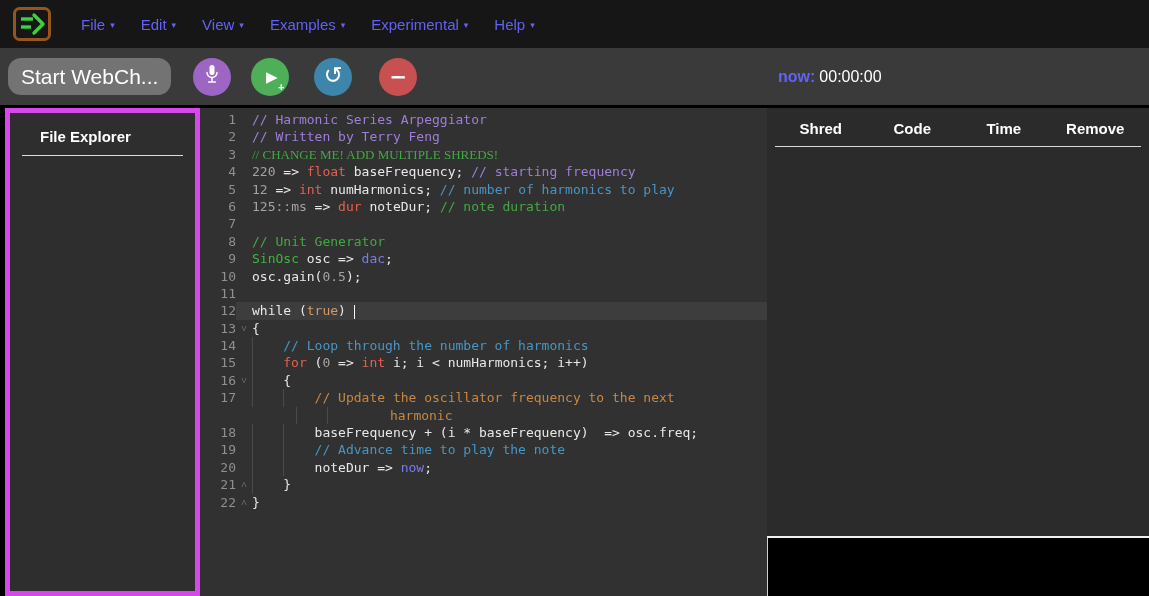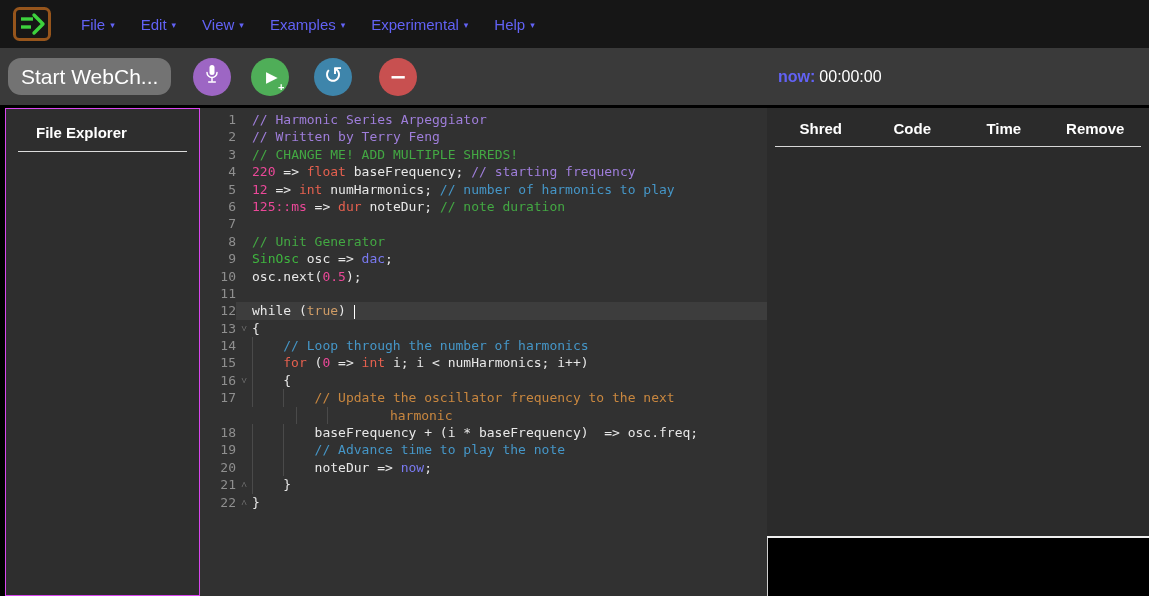--- a/index.html
+++ b/index.html
@@ -28,40 +28,40 @@
   .revert-glyph { font-size:23px; line-height:1; font-family:"DejaVu Sans",sans-serif; transform:translateY(-1px); }
   .minus-glyph  { font-size:21px; font-weight:bold; font-family:"DejaVu Sans",sans-serif; }
   .now-wrap { margin-left:auto; width:382px; display:flex; align-items:center; gap:4px; padding-left:11px; }
   .now-label { color:#6262f5; font-size:16px; font-weight:600; }
   .now-time  { color:#ffffff; font-size:16px; }
 
   
   .main { height:491px; display:flex; padding:3px 0 0 5px; background:#000; }
 
   
-  .file-explorer { width:195px; background:#2e2e2e; border:1px solid #d946ef; padding-top:15px; }
+  .file-explorer { width:195px; background:#2e2e2e; border:5px solid #d946ef; padding-top:15px; }
   .fe-title { color:#fff; font-size:15px; font-weight:bold; margin-left:30px; }
   .fe-rule  { border-top:1px solid #dcdcdc; margin:10px 12px 0 12px; }
 
   
   .editor { width:567px; background:#313131; padding-top:3px;
             font-family:"DejaVu Sans Mono", monospace; font-size:13px; }
   .code-row { display:flex; height:17.4px; line-height:17.4px; white-space:pre; }
   .gutter-num { width:36px; text-align:right; color:#8f8f8f; flex:none; }
   .fold { width:16px; flex:none; color:#8a8a8a; font-size:10px; text-align:center; cursor:pointer; }
   .code-text { flex:1; position:relative; padding-right:6px; }
   .code-row.current .code-text, .code-row.current .fold { background:#3d3d3d; }
   .iguide { position:absolute; top:0; bottom:0; width:1px; background:#4a4a4a; }
   .cursor { display:inline-block; width:1.5px; height:14px; background:#fff; vertical-align:middle; }
   .tk-d  { color:#e8e8e8; }
   .tk-cp { color:#9f7edb; }
   .tk-cg { color:#43a843; }
   .tk-cb { color:#4596c7; }
   .tk-co { color:#c9873f; }
-  .tk-n  { color:#ec4899; }
+  .tk-n  { color:#a3a3a3; }
   .tk-b  { color:#7a7af2; }
   .tk-k  { color:#e5604f; }
   .tk-cl { color:#3fb53f; }
   .tk-t  { color:#cf9c66; }
 
   
   .right { width:382px; display:flex; flex-direction:column; }
   .shred-table { height:430px; background:#2b2b2b; border-bottom:2px solid #efefef; padding:12px 8px 0 8px; }
   .sh-head { display:grid; grid-template-columns:1fr 1fr 1fr 1fr; padding-bottom:9px; border-bottom:1px solid #d8d8d8; }
   .sh-col { color:#fff; font-size:15px; font-weight:bold; text-align:center; }
@@ -144,28 +144,28 @@
 
   <aside class="file-explorer">
     <div class="fe-title">File Explorer</div>
     <div class="fe-rule"></div>
   </aside>
 
   <div class="editor">
     <div class="code-lines">
         <div class="code-row"><div class="gutter-num">1</div><div class="fold"></div><div class="code-text" style="padding-left: 0ch;"><span class="tk-cp">// Harmonic Series Arpeggiator</span></div></div>
         <div class="code-row"><div class="gutter-num">2</div><div class="fold"></div><div class="code-text" style="padding-left: 0ch;"><span class="tk-cp">// Written by Terry Feng</span></div></div>
-        <div class="code-row"><div class="gutter-num">3</div><div class="fold"></div><div class="code-text" style="padding-left: 0ch;"><span class="tk-cg">// CHANGE ME! ADD MULTIPLE SHREDS!</span></div></div>
+        <div class="code-row"><div class="gutter-num">3</div><div class="fold"></div><div class="code-text" style="padding-left: 0ch; font-family: Liberation Serif, serif;"><span class="tk-cg">// CHANGE ME! ADD MULTIPLE SHREDS!</span></div></div>
         <div class="code-row"><div class="gutter-num">4</div><div class="fold"></div><div class="code-text" style="padding-left: 0ch;"><span class="tk-n">220</span><span class="tk-d"> =&gt; </span><span class="tk-k">float</span><span class="tk-d"> baseFrequency; </span><span class="tk-cp">// starting frequency</span></div></div>
         <div class="code-row"><div class="gutter-num">5</div><div class="fold"></div><div class="code-text" style="padding-left: 0ch;"><span class="tk-n">12</span><span class="tk-d"> =&gt; </span><span class="tk-k">int</span><span class="tk-d"> numHarmonics; </span><span class="tk-cb">// number of harmonics to play</span></div></div>
         <div class="code-row"><div class="gutter-num">6</div><div class="fold"></div><div class="code-text" style="padding-left: 0ch;"><span class="tk-n">125::ms</span><span class="tk-d"> =&gt; </span><span class="tk-k">dur</span><span class="tk-d"> noteDur; </span><span class="tk-cg">// note duration</span></div></div>
         <div class="code-row"><div class="gutter-num">7</div><div class="fold"></div><div class="code-text" style="padding-left: 0ch;"></div></div>
         <div class="code-row"><div class="gutter-num">8</div><div class="fold"></div><div class="code-text" style="padding-left: 0ch;"><span class="tk-cg">// Unit Generator</span></div></div>
         <div class="code-row"><div class="gutter-num">9</div><div class="fold"></div><div class="code-text" style="padding-left: 0ch;"><span class="tk-cl">SinOsc</span><span class="tk-d"> osc =&gt; </span><span class="tk-b">dac</span><span class="tk-d">;</span></div></div>
-        <div class="code-row"><div class="gutter-num">10</div><div class="fold"></div><div class="code-text" style="padding-left: 0ch;"><span class="tk-d">osc.next(</span><span class="tk-n">0.5</span><span class="tk-d">);</span></div></div>
+        <div class="code-row"><div class="gutter-num">10</div><div class="fold"></div><div class="code-text" style="padding-left: 0ch;"><span class="tk-d">osc.gain(</span><span class="tk-n">0.5</span><span class="tk-d">);</span></div></div>
         <div class="code-row"><div class="gutter-num">11</div><div class="fold"></div><div class="code-text" style="padding-left: 0ch;"></div></div>
         <div class="code-row current"><div class="gutter-num">12</div><div class="fold"></div><div class="code-text" style="padding-left: 0ch;"><span class="tk-d">while (</span><span class="tk-t">true</span><span class="tk-d">) </span><span class="cursor"></span></div></div>
         <div class="code-row"><div class="gutter-num">13</div><div class="fold">˅</div><div class="code-text" style="padding-left: 0ch;"><span class="tk-d">{</span></div></div>
         <div class="code-row"><div class="gutter-num">14</div><div class="fold"></div><div class="code-text" style="padding-left: 4ch;"><i class="iguide" style="left: 0ch;"></i><span class="tk-cb">// Loop through the number of harmonics</span></div></div>
         <div class="code-row"><div class="gutter-num">15</div><div class="fold"></div><div class="code-text" style="padding-left: 4ch;"><i class="iguide" style="left: 0ch;"></i><span class="tk-k">for</span><span class="tk-d"> (</span><span class="tk-n">0</span><span class="tk-d"> =&gt; </span><span class="tk-k">int</span><span class="tk-d"> i; i &lt; numHarmonics; i++)</span></div></div>
         <div class="code-row"><div class="gutter-num">16</div><div class="fold">˅</div><div class="code-text" style="padding-left: 4ch;"><i class="iguide" style="left: 0ch;"></i><span class="tk-d">{</span></div></div>
         <div class="code-row"><div class="gutter-num">17</div><div class="fold"></div><div class="code-text" style="padding-left: 8ch;"><i class="iguide" style="left: 0ch;"></i><i class="iguide" style="left: 4ch;"></i><span class="tk-co">// Update the oscillator frequency to the next</span></div></div>
         <div class="code-row"><div class="gutter-num"></div><div class="fold"></div><div class="code-text" style="padding-left: 12ch; margin-left: 44px;"><i class="iguide" style="left: 0ch;"></i><i class="iguide" style="left: 4ch;"></i><span class="tk-co">harmonic</span></div></div>
         <div class="code-row"><div class="gutter-num">18</div><div class="fold"></div><div class="code-text" style="padding-left: 8ch;"><i class="iguide" style="left: 0ch;"></i><i class="iguide" style="left: 4ch;"></i><span class="tk-d">baseFrequency + (i * baseFrequency)  =&gt; osc.freq;</span></div></div>
         <div class="code-row"><div class="gutter-num">19</div><div class="fold"></div><div class="code-text" style="padding-left: 8ch;"><i class="iguide" style="left: 0ch;"></i><i class="iguide" style="left: 4ch;"></i><span class="tk-cb">// Advance time to play the note</span></div></div>

